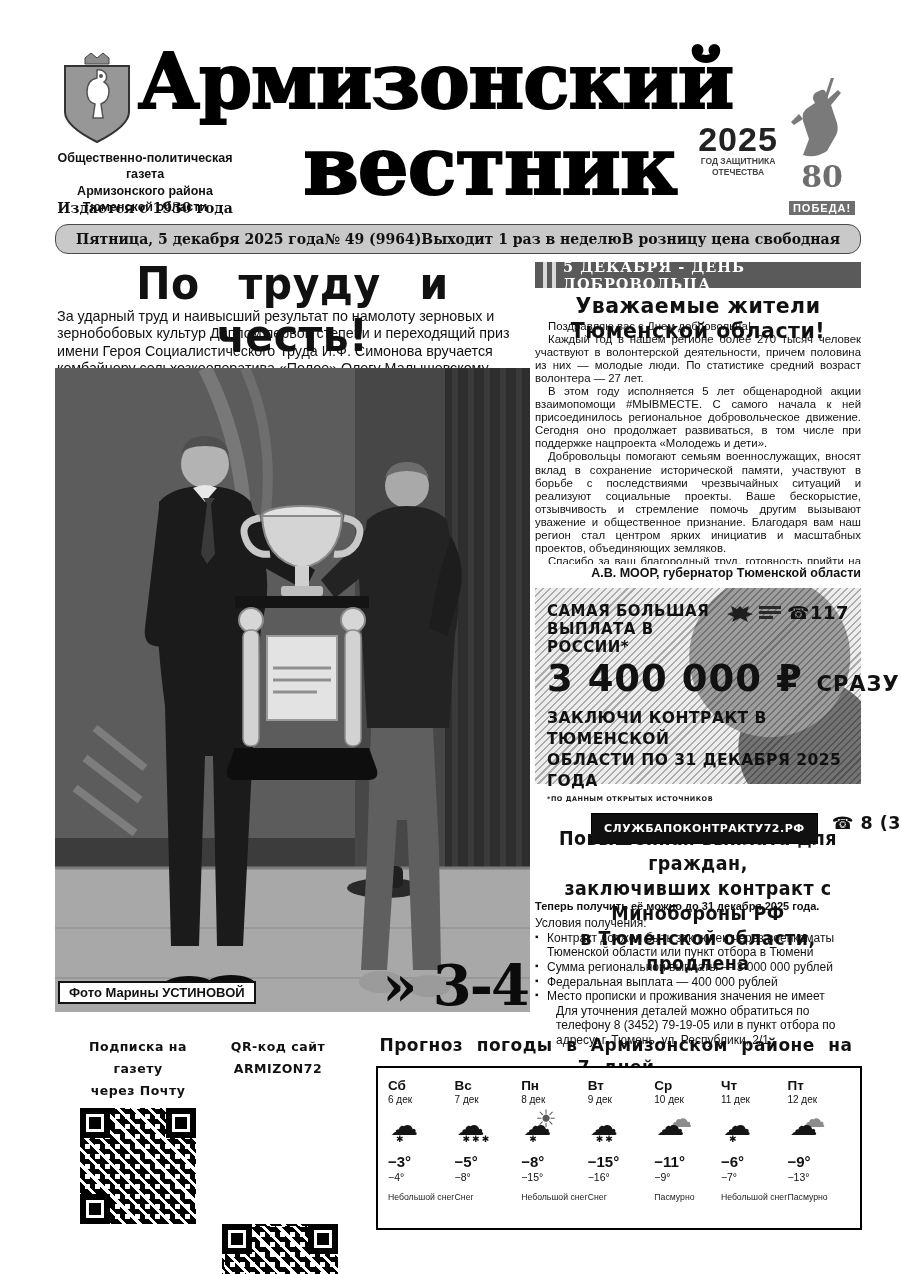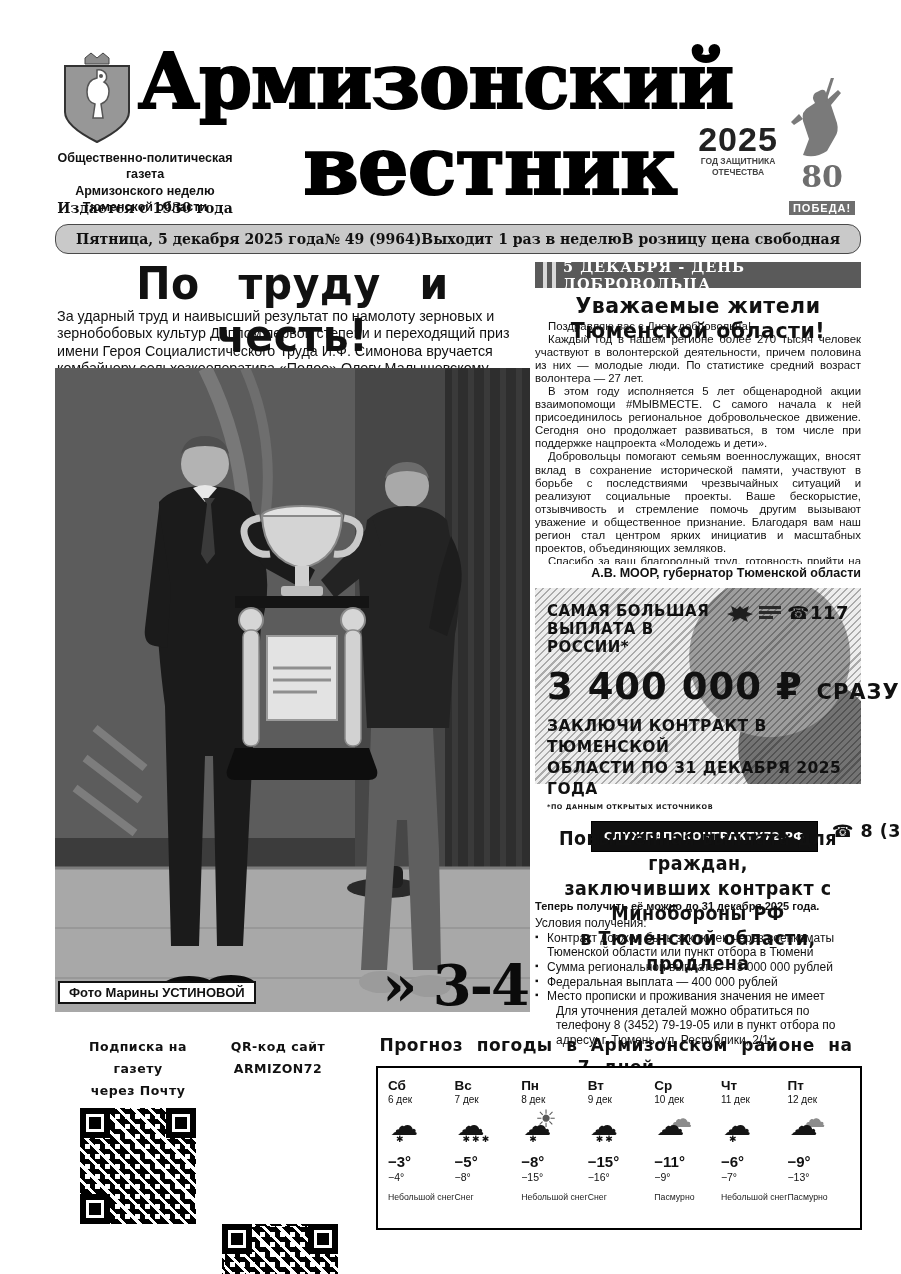--- a/index.html
+++ b/index.html
@@ -48,21 +48,21 @@
 
   
   .ad { background-color:#ededed;
         background-image:
           repeating-linear-gradient(135deg, rgba(0,0,0,0.28) 0 1.5px, rgba(255,255,255,0) 1.5px 5px),
           radial-gradient(circle at 72% 35%, #9d9d9d 0 80px, rgba(0,0,0,0) 81px),
           radial-gradient(circle at 84% 82%, #737373 0 70px, rgba(0,0,0,0) 71px);
         padding:14px 12px 12px 12px; }
   .ad-toprow { display:flex; justify-content:space-between; align-items:flex-start; }
   .ad-top { font-size:15px; line-height:1.15; transform:scaleY(1.05); transform-origin:top left; }
-  .ad-amount { font-size:37px; letter-spacing:1px; line-height:1; margin-top:14px; white-space:nowrap; }
+  .ad-amount { font-size:37px; letter-spacing:1px; line-height:1; margin-top:6px; white-space:nowrap; }
   .ad-amount .rub { font-family:"DejaVu Sans", sans-serif; }
   .ad-amount .now { font-size:21px; letter-spacing:1px; }
   .ad-cta { font-size:15.5px; line-height:1.3; margin-top:10px; transform:scaleY(1.05); transform-origin:top left; }
   .ad-fine { font-size:6.5px; font-weight:bold; color:#1a1a1a; margin-top:8px; }
   .ad-botrow { display:flex; align-items:flex-start; gap:14px; margin-top:10px;padding-left:44px; }
   .ad-site { background:#101010; color:#fff; font-weight:bold; font-size:11px; letter-spacing:0.5px; padding:8px 12px; border:1px solid #000; }
   .ad-phone { font-weight:bold; font-size:17.5px; white-space:nowrap; }
   .ad-hotline { font-weight:bold; font-size:18px; white-space:nowrap; }
   .phone-glyph { font-family:"DejaVu Sans", sans-serif; }
 
@@ -112,21 +112,21 @@
       <path d="M42 26 q-10 2 -10 14 q0 10 8 12 l-2 14 h10 l-2 -14 q8 -3 8 -13 q0 -6 -5 -9 q4 -3 2 -8 q-3 -5 -9 -4 z" fill="#ffffff" stroke="#555" stroke-width="1.5"></path>
       <circle cx="46" cy="24" r="2" fill="#555"></circle>
     </svg>
   </div>
 
   <div class="abs nameplate" style="left:138px; top:46px; width:548px; font-size:76px;">Армизонский</div>
   <div class="abs nameplate" style="left:290px; top:128px; width:400px; font-size:80px;">вестник</div>
 
   <div class="abs tagline" style="left:40px; top:150px; width:210px;">
     <div>Общественно-политическая газета</div>
-    <div>Армизонского неделю</div>
+    <div>Армизонского района</div>
     <div>Тюменской области</div>
   </div>
   <div class="abs since" style="left:55px; top:200px; width:180px;">Издается с 1930 года</div>
 
   <div class="abs year-badge" style="left:698px; top:122px; width:80px;">
     <div class="yr">2025</div>
     <div class="sub">ГОД ЗАЩИТНИКА</div>
     <div class="sub">ОТЕЧЕСТВА</div>
   </div>
 

